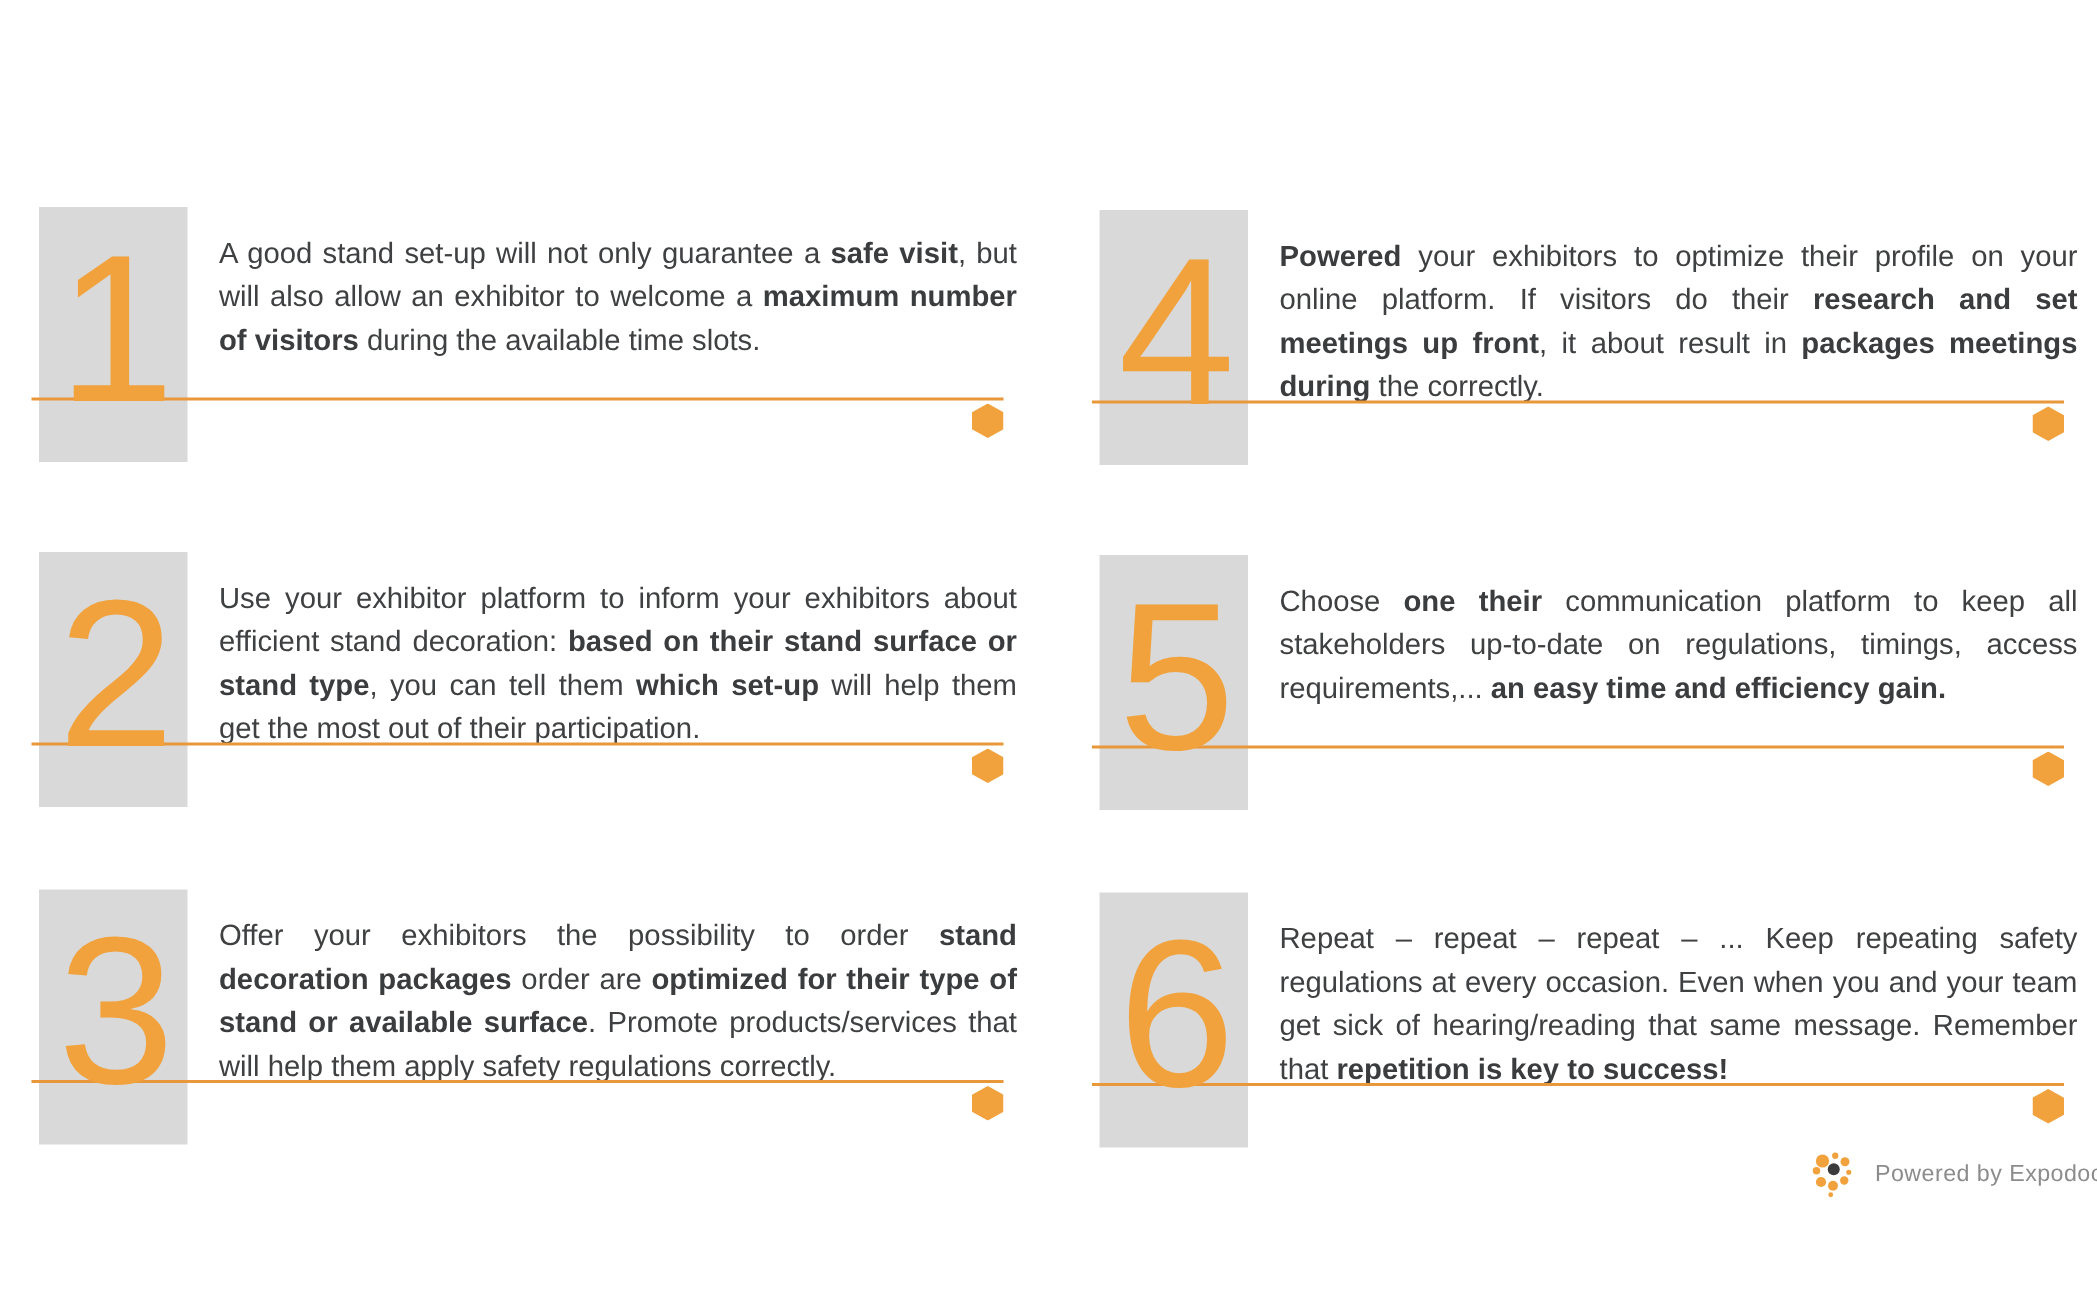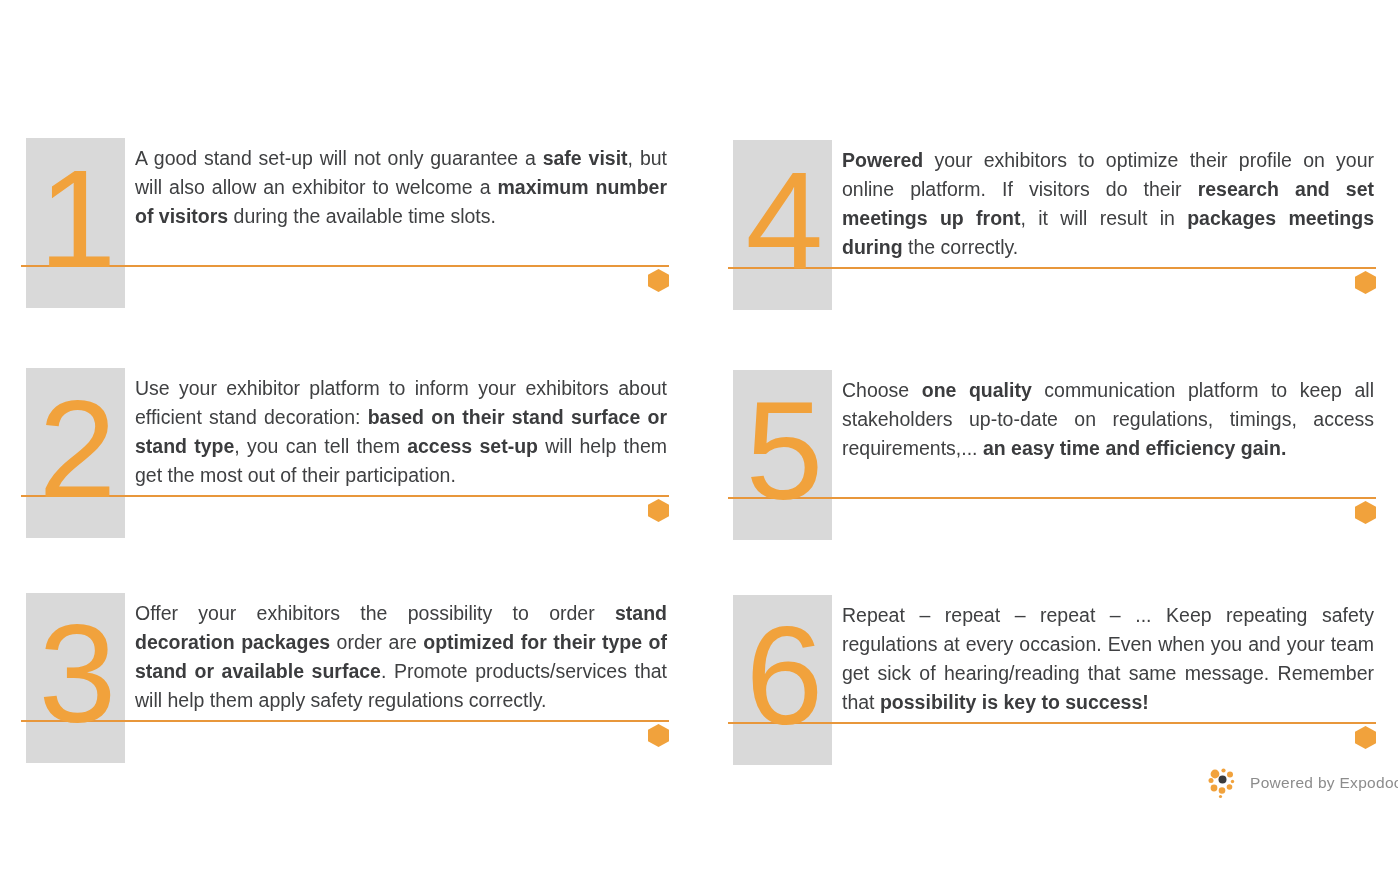--- a/index.html
+++ b/index.html
@@ -27,21 +27,21 @@
     position:absolute;left:5px;top:11px;
     width:99px;height:140px;
     font-size:140px;line-height:140px;
     text-align:center;
     color:#f1a23c;
     z-index:2;
     letter-spacing:-4px;
   }
   .tip-text{
     position:absolute;left:114px;top:6px;
-    width:532px;margin:0;
+    width:532px;margin:11px;
     font-size:19.5px;line-height:29px;
     color:#3f4042;
     text-align:justify;
   }
   .tip-text .b{font-weight:bold;color:#3b3c3e;}
   .rule{
     position:absolute;left:0;top:127px;
     width:648px;height:2px;
     background:#e8973b;
     z-index:1;
@@ -73,61 +73,61 @@
     <p class="tip-text"><span>A good stand set-up will not only guarantee a </span><span class="b">safe visit</span><span>, but will also allow an exhibitor to welcome a </span><span class="b">maximum number of visitors</span><span> during the available time slots.</span></p>
     <div class="rule"></div>
     <svg class="hex" viewBox="0 0 21 23">
       <polygon points="10.5,0 21,5.8 21,17.2 10.5,23 0,17.2 0,5.8" fill="#f1a23c"></polygon>
     </svg>
   </section>
 
   <section class="tip t2">
     <div class="numbox"></div>
     <div class="num">2</div>
-    <p class="tip-text"><span>Use your exhibitor platform to inform your exhibitors about efficient stand decoration: </span><span class="b">based on their stand surface or stand type</span><span>, you can tell them </span><span class="b">access set-up</span><span> will help them get the most out of their participation.</span></p>
+    <p class="tip-text"><span>Use your exhibitor platform to inform your exhibitors about efficient stand decoration: </span><span class="b">based on their stand surface or stand type</span><span>, you can tell them </span><span class="b">which set-up</span><span> will help them get the most out of their participation.</span></p>
     <div class="rule"></div>
     <svg class="hex" viewBox="0 0 21 23">
       <polygon points="10.5,0 21,5.8 21,17.2 10.5,23 0,17.2 0,5.8" fill="#f1a23c"></polygon>
     </svg>
   </section>
 
   <section class="tip t3">
     <div class="numbox"></div>
     <div class="num">3</div>
     <p class="tip-text"><span>Offer your exhibitors the possibility to order </span><span class="b">stand decoration packages</span><span> order are </span><span class="b">optimized for their type of stand or available surface</span><span>. Promote products/services that will help them apply safety regulations correctly.</span></p>
     <div class="rule"></div>
     <svg class="hex" viewBox="0 0 21 23">
       <polygon points="10.5,0 21,5.8 21,17.2 10.5,23 0,17.2 0,5.8" fill="#f1a23c"></polygon>
     </svg>
   </section>
 
   <section class="tip t4">
     <div class="numbox"></div>
     <div class="num">4</div>
-    <p class="tip-text"><span class="b">Powered</span><span> your exhibitors to optimize their profile on your online platform. If visitors do their </span><span class="b">research and set meetings up front</span><span>, it will result in </span><span class="b">packages meetings during</span><span> the correctly.</span></p>
+    <p class="tip-text"><span class="b">Powered</span><span> your exhibitors to optimize their profile on your online platform. If visitors do their </span><span class="b">research and set meetings up front</span><span>, it about result in </span><span class="b">packages meetings during</span><span> the correctly.</span></p>
     <div class="rule"></div>
     <svg class="hex" viewBox="0 0 21 23">
       <polygon points="10.5,0 21,5.8 21,17.2 10.5,23 0,17.2 0,5.8" fill="#f1a23c"></polygon>
     </svg>
   </section>
 
   <section class="tip t5">
     <div class="numbox"></div>
     <div class="num">5</div>
-    <p class="tip-text"><span>Choose </span><span class="b">one quality</span><span> communication platform to keep all stakeholders up-to-date on regulations, timings, access requirements,... </span><span class="b">an easy time and efficiency gain.</span></p>
+    <p class="tip-text"><span>Choose </span><span class="b">one their</span><span> communication platform to keep all stakeholders up-to-date on regulations, timings, access requirements,... </span><span class="b">an easy time and efficiency gain.</span></p>
     <div class="rule"></div>
     <svg class="hex" viewBox="0 0 21 23">
       <polygon points="10.5,0 21,5.8 21,17.2 10.5,23 0,17.2 0,5.8" fill="#f1a23c"></polygon>
     </svg>
   </section>
 
   <section class="tip t6">
     <div class="numbox"></div>
     <div class="num">6</div>
-    <p class="tip-text"><span>Repeat – repeat – repeat – ... Keep repeating safety regulations at every occasion. Even when you and your team get sick of hearing/reading that same message. Remember that </span><span class="b">possibility is key to success!</span></p>
+    <p class="tip-text"><span>Repeat – repeat – repeat – ... Keep repeating safety regulations at every occasion. Even when you and your team get sick of hearing/reading that same message. Remember that </span><span class="b">repetition is key to success!</span></p>
     <div class="rule"></div>
     <svg class="hex" viewBox="0 0 21 23">
       <polygon points="10.5,0 21,5.8 21,17.2 10.5,23 0,17.2 0,5.8" fill="#f1a23c"></polygon>
     </svg>
   </section>
 
   <div class="footer">
     <svg class="logo" viewBox="0 0 34 36">
       <circle cx="10" cy="9" r="4.4" fill="#f1a23c"></circle>
       <circle cx="18.5" cy="5.5" r="2.1" fill="#f1a23c"></circle>

